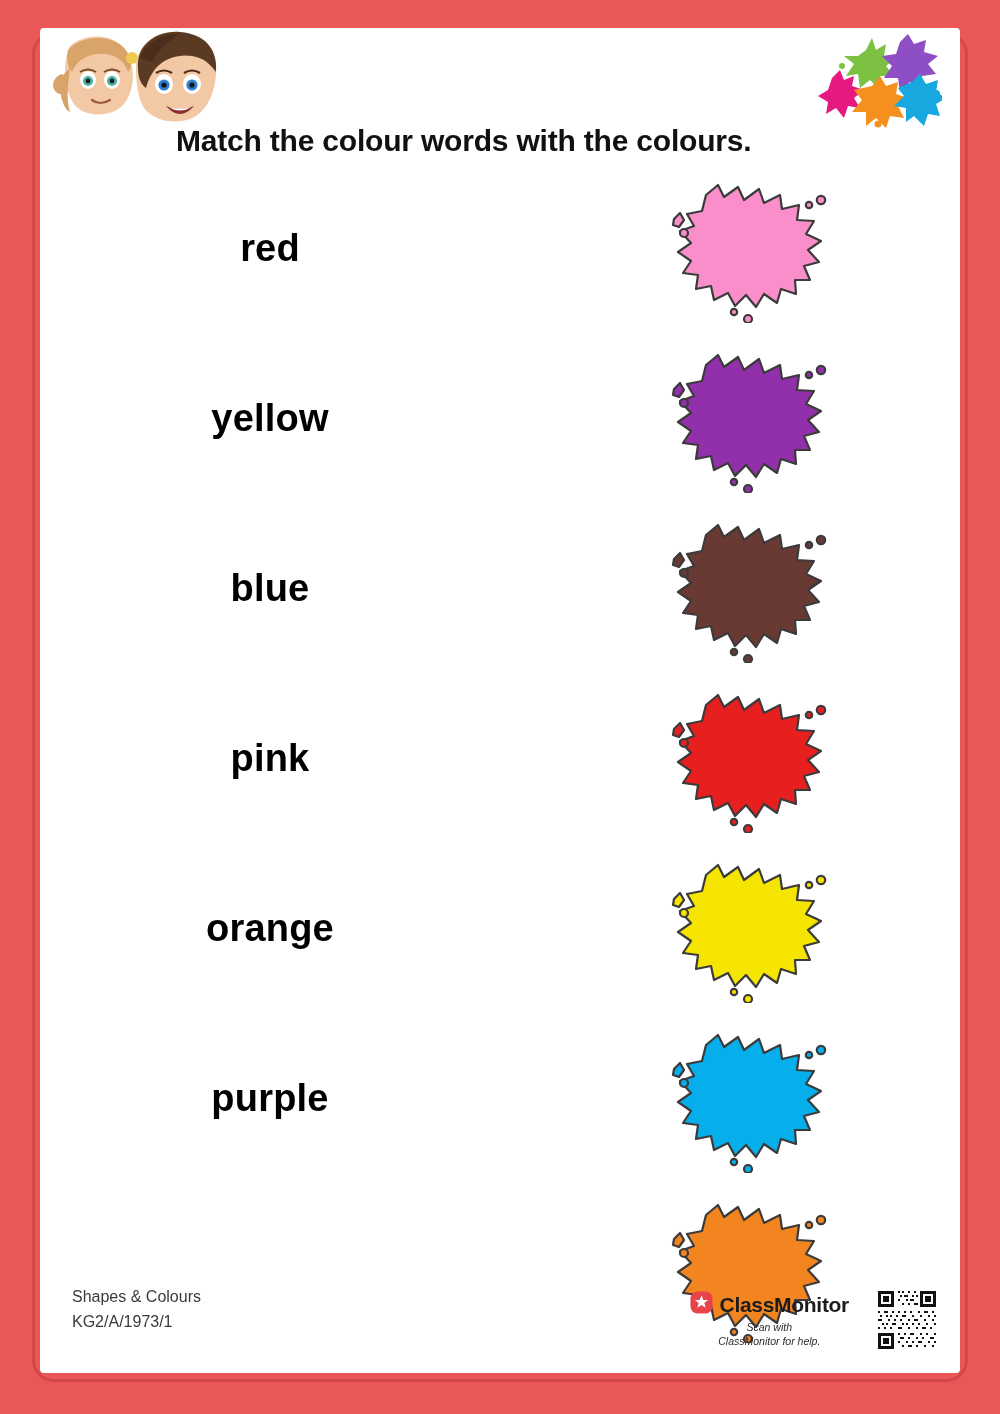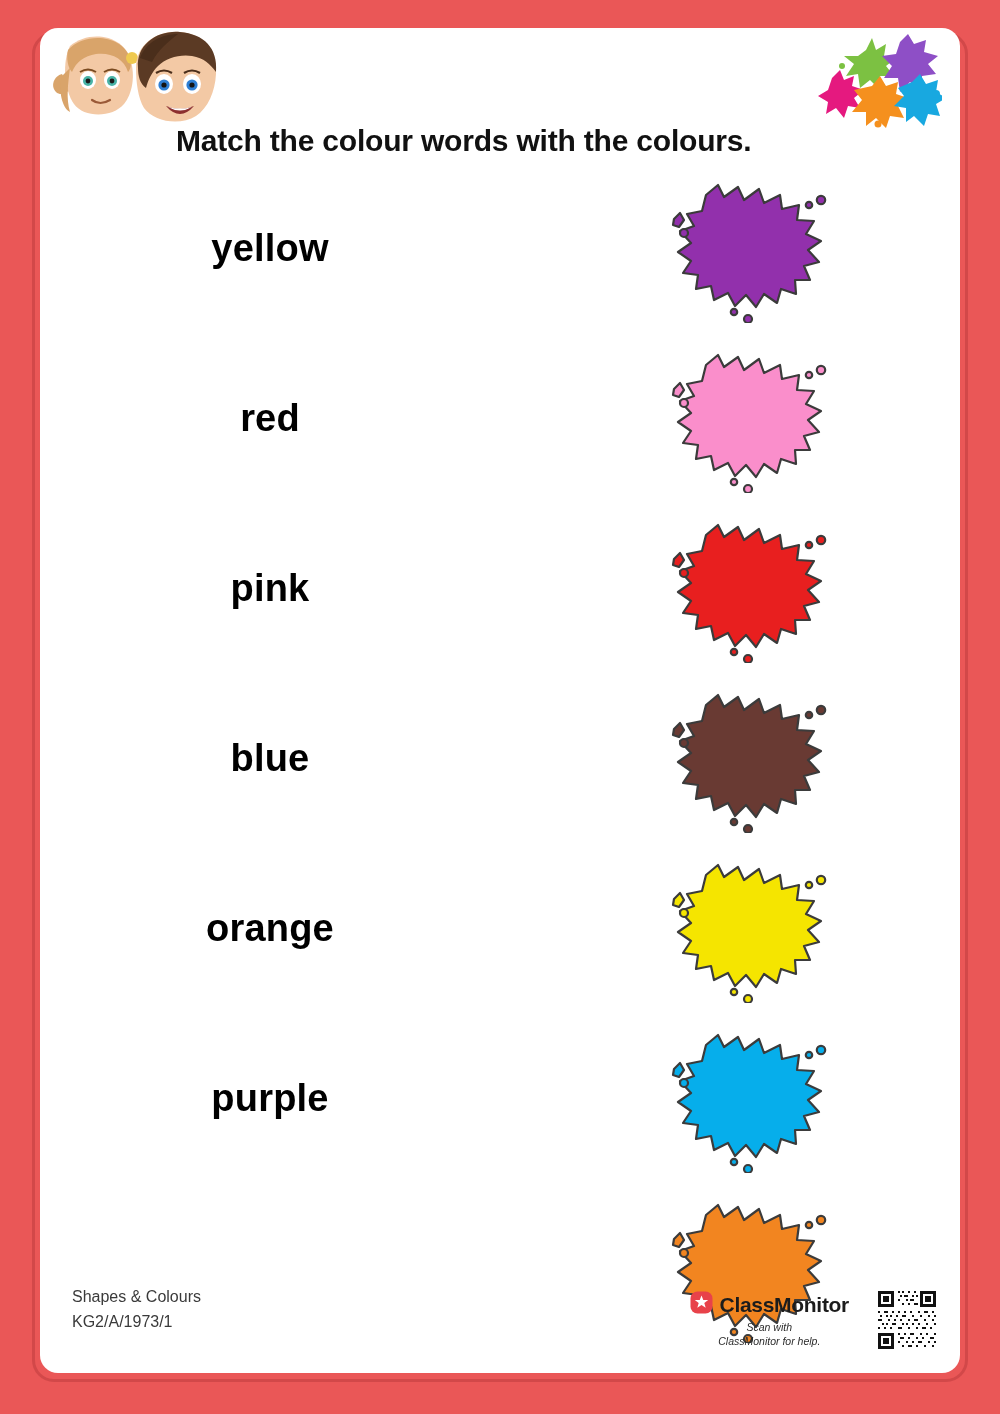--- a/index.html
+++ b/index.html
@@ -39,21 +39,21 @@
     border-radius: 22px;
   }
 
   .page {
     position: absolute;
     left: 40px;
     top: 28px;
     width: 920px;
     height: 1345px;
     background: #ffffff;
-    border-radius: 18px;
+    border-radius: 4px;
     overflow: hidden;
   }
 
   
   .kids {
     position: absolute;
     left: 0px;
     top: 0px;
     width: 186px;
     height: 100px;
@@ -215,82 +215,82 @@
         <circle cx="30" cy="34" r="3" fill="#7cc142"></circle>
         <circle cx="66" cy="92" r="3.5" fill="#f5901e"></circle>
       </svg>
     </div>
 
     <div class="title">Match the colour words with the colours.</div>
 
     <div class="rows">
 
       <div class="row">
+        <div class="word">red</div>
+        <div class="splat-cell">
+          <svg viewBox="0 0 180 150" aria-hidden="true">
+            <g stroke="#3b3b3b" stroke-width="2.2" stroke-linejoin="round">
+              <path id="splat-path-0" d="M46 22 L58 12 L64 24 L78 14 L84 27 L99 16 L104 30 L120 22 L122 36 L139 32 L137 47 L154 48 L146 61 L161 68 L148 77 L159 89 L144 93 L150 107 L135 107 L136 121 L121 116 L117 130 L104 121 L96 134 L86 122 L75 133 L68 120 L54 127 L51 113 L36 116 L38 102 L23 100 L31 88 L18 79 L31 70 L20 58 L34 53 L27 41 L42 38 Z" fill="#fa8ecb"></path>
+              <path d="M14 46 L20 40 L24 47 L19 54 L13 52 Z" fill="#fa8ecb"></path>
+              <circle cx="24" cy="60" r="4" fill="#fa8ecb"></circle>
+              <circle cx="149" cy="32" r="3.2" fill="#fa8ecb"></circle>
+              <circle cx="161" cy="27" r="4.2" fill="#fa8ecb"></circle>
+              <circle cx="74" cy="139" r="3.2" fill="#fa8ecb"></circle>
+              <circle cx="88" cy="146" r="4" fill="#fa8ecb"></circle>
+            </g>
+          </svg>
+        </div>
+      </div>
+
+      <div class="row">
         <div class="word">yellow</div>
         <div class="splat-cell">
           <svg viewBox="0 0 180 150" aria-hidden="true">
             <g stroke="#3b3b3b" stroke-width="2.2" stroke-linejoin="round">
               <path d="M46 22 L58 12 L64 24 L78 14 L84 27 L99 16 L104 30 L120 22 L122 36 L139 32 L137 47 L154 48 L146 61 L161 68 L148 77 L159 89 L144 93 L150 107 L135 107 L136 121 L121 116 L117 130 L104 121 L96 134 L86 122 L75 133 L68 120 L54 127 L51 113 L36 116 L38 102 L23 100 L31 88 L18 79 L31 70 L20 58 L34 53 L27 41 L42 38 Z" fill="#9230ac"></path>
               <path d="M14 46 L20 40 L24 47 L19 54 L13 52 Z" fill="#9230ac"></path>
               <circle cx="24" cy="60" r="4" fill="#9230ac"></circle>
               <circle cx="149" cy="32" r="3.2" fill="#9230ac"></circle>
               <circle cx="161" cy="27" r="4.2" fill="#9230ac"></circle>
               <circle cx="74" cy="139" r="3.2" fill="#9230ac"></circle>
               <circle cx="88" cy="146" r="4" fill="#9230ac"></circle>
             </g>
           </svg>
         </div>
       </div>
 
       <div class="row">
-        <div class="word">red</div>
-        <div class="splat-cell">
-          <svg viewBox="0 0 180 150" aria-hidden="true">
-            <g stroke="#3b3b3b" stroke-width="2.2" stroke-linejoin="round">
-              <path id="splat-path-0" d="M46 22 L58 12 L64 24 L78 14 L84 27 L99 16 L104 30 L120 22 L122 36 L139 32 L137 47 L154 48 L146 61 L161 68 L148 77 L159 89 L144 93 L150 107 L135 107 L136 121 L121 116 L117 130 L104 121 L96 134 L86 122 L75 133 L68 120 L54 127 L51 113 L36 116 L38 102 L23 100 L31 88 L18 79 L31 70 L20 58 L34 53 L27 41 L42 38 Z" fill="#fa8ecb"></path>
-              <path d="M14 46 L20 40 L24 47 L19 54 L13 52 Z" fill="#fa8ecb"></path>
-              <circle cx="24" cy="60" r="4" fill="#fa8ecb"></circle>
-              <circle cx="149" cy="32" r="3.2" fill="#fa8ecb"></circle>
-              <circle cx="161" cy="27" r="4.2" fill="#fa8ecb"></circle>
-              <circle cx="74" cy="139" r="3.2" fill="#fa8ecb"></circle>
-              <circle cx="88" cy="146" r="4" fill="#fa8ecb"></circle>
+        <div class="word">blue</div>
+        <div class="splat-cell">
+          <svg viewBox="0 0 180 150" aria-hidden="true">
+            <g stroke="#3b3b3b" stroke-width="2.2" stroke-linejoin="round">
+              <path d="M46 22 L58 12 L64 24 L78 14 L84 27 L99 16 L104 30 L120 22 L122 36 L139 32 L137 47 L154 48 L146 61 L161 68 L148 77 L159 89 L144 93 L150 107 L135 107 L136 121 L121 116 L117 130 L104 121 L96 134 L86 122 L75 133 L68 120 L54 127 L51 113 L36 116 L38 102 L23 100 L31 88 L18 79 L31 70 L20 58 L34 53 L27 41 L42 38 Z" fill="#693a33"></path>
+              <path d="M14 46 L20 40 L24 47 L19 54 L13 52 Z" fill="#693a33"></path>
+              <circle cx="24" cy="60" r="4" fill="#693a33"></circle>
+              <circle cx="149" cy="32" r="3.2" fill="#693a33"></circle>
+              <circle cx="161" cy="27" r="4.2" fill="#693a33"></circle>
+              <circle cx="74" cy="139" r="3.2" fill="#693a33"></circle>
+              <circle cx="88" cy="146" r="4" fill="#693a33"></circle>
             </g>
           </svg>
         </div>
       </div>
 
       <div class="row">
         <div class="word">pink</div>
         <div class="splat-cell">
           <svg viewBox="0 0 180 150" aria-hidden="true">
             <g stroke="#3b3b3b" stroke-width="2.2" stroke-linejoin="round">
               <path d="M46 22 L58 12 L64 24 L78 14 L84 27 L99 16 L104 30 L120 22 L122 36 L139 32 L137 47 L154 48 L146 61 L161 68 L148 77 L159 89 L144 93 L150 107 L135 107 L136 121 L121 116 L117 130 L104 121 L96 134 L86 122 L75 133 L68 120 L54 127 L51 113 L36 116 L38 102 L23 100 L31 88 L18 79 L31 70 L20 58 L34 53 L27 41 L42 38 Z" fill="#e81f1f"></path>
               <path d="M14 46 L20 40 L24 47 L19 54 L13 52 Z" fill="#e81f1f"></path>
               <circle cx="24" cy="60" r="4" fill="#e81f1f"></circle>
               <circle cx="149" cy="32" r="3.2" fill="#e81f1f"></circle>
               <circle cx="161" cy="27" r="4.2" fill="#e81f1f"></circle>
               <circle cx="74" cy="139" r="3.2" fill="#e81f1f"></circle>
               <circle cx="88" cy="146" r="4" fill="#e81f1f"></circle>
-            </g>
-          </svg>
-        </div>
-      </div>
-
-      <div class="row">
-        <div class="word">blue</div>
-        <div class="splat-cell">
-          <svg viewBox="0 0 180 150" aria-hidden="true">
-            <g stroke="#3b3b3b" stroke-width="2.2" stroke-linejoin="round">
-              <path d="M46 22 L58 12 L64 24 L78 14 L84 27 L99 16 L104 30 L120 22 L122 36 L139 32 L137 47 L154 48 L146 61 L161 68 L148 77 L159 89 L144 93 L150 107 L135 107 L136 121 L121 116 L117 130 L104 121 L96 134 L86 122 L75 133 L68 120 L54 127 L51 113 L36 116 L38 102 L23 100 L31 88 L18 79 L31 70 L20 58 L34 53 L27 41 L42 38 Z" fill="#693a33"></path>
-              <path d="M14 46 L20 40 L24 47 L19 54 L13 52 Z" fill="#693a33"></path>
-              <circle cx="24" cy="60" r="4" fill="#693a33"></circle>
-              <circle cx="149" cy="32" r="3.2" fill="#693a33"></circle>
-              <circle cx="161" cy="27" r="4.2" fill="#693a33"></circle>
-              <circle cx="74" cy="139" r="3.2" fill="#693a33"></circle>
-              <circle cx="88" cy="146" r="4" fill="#693a33"></circle>
             </g>
           </svg>
         </div>
       </div>
 
       <div class="row">
         <div class="word">orange</div>
         <div class="splat-cell">
           <svg viewBox="0 0 180 150" aria-hidden="true">
             <g stroke="#3b3b3b" stroke-width="2.2" stroke-linejoin="round">

